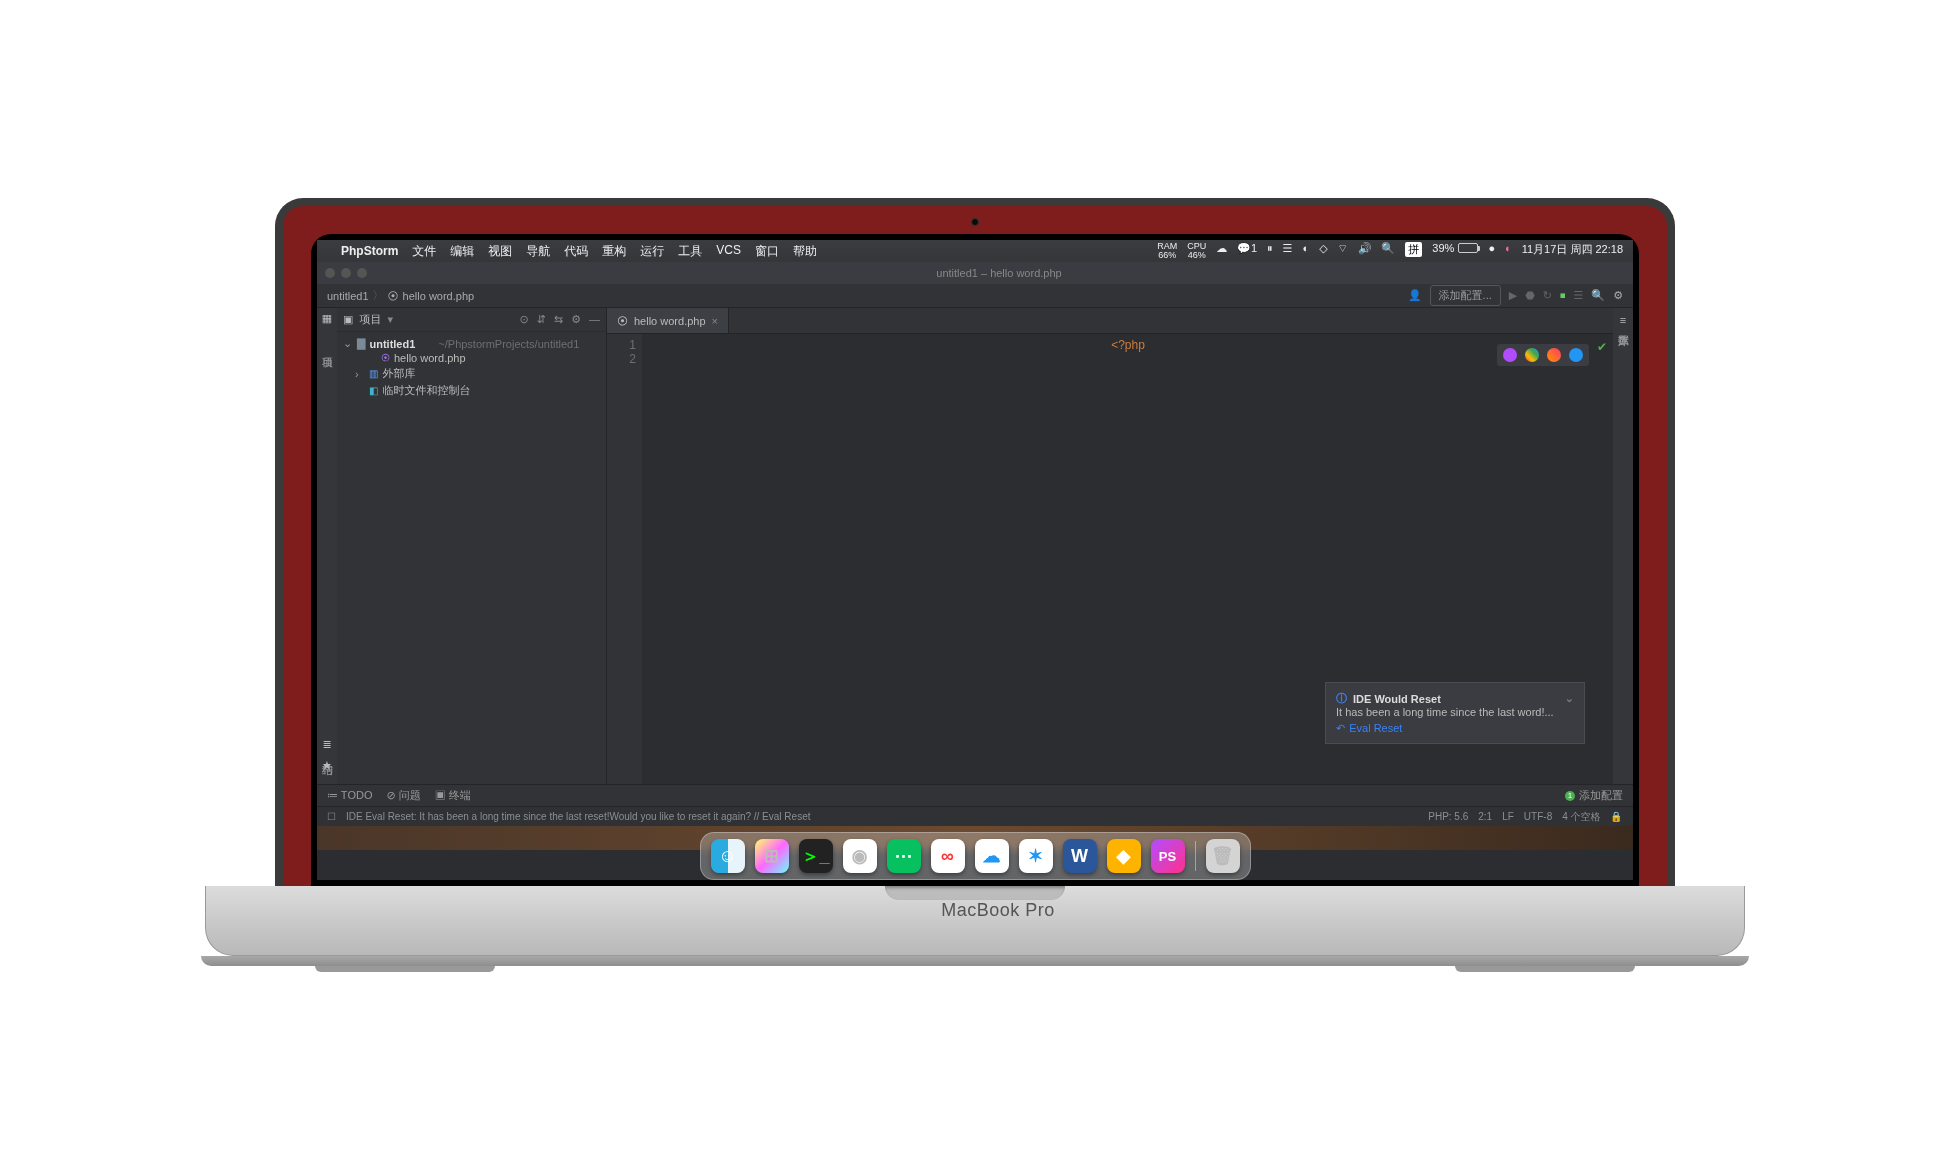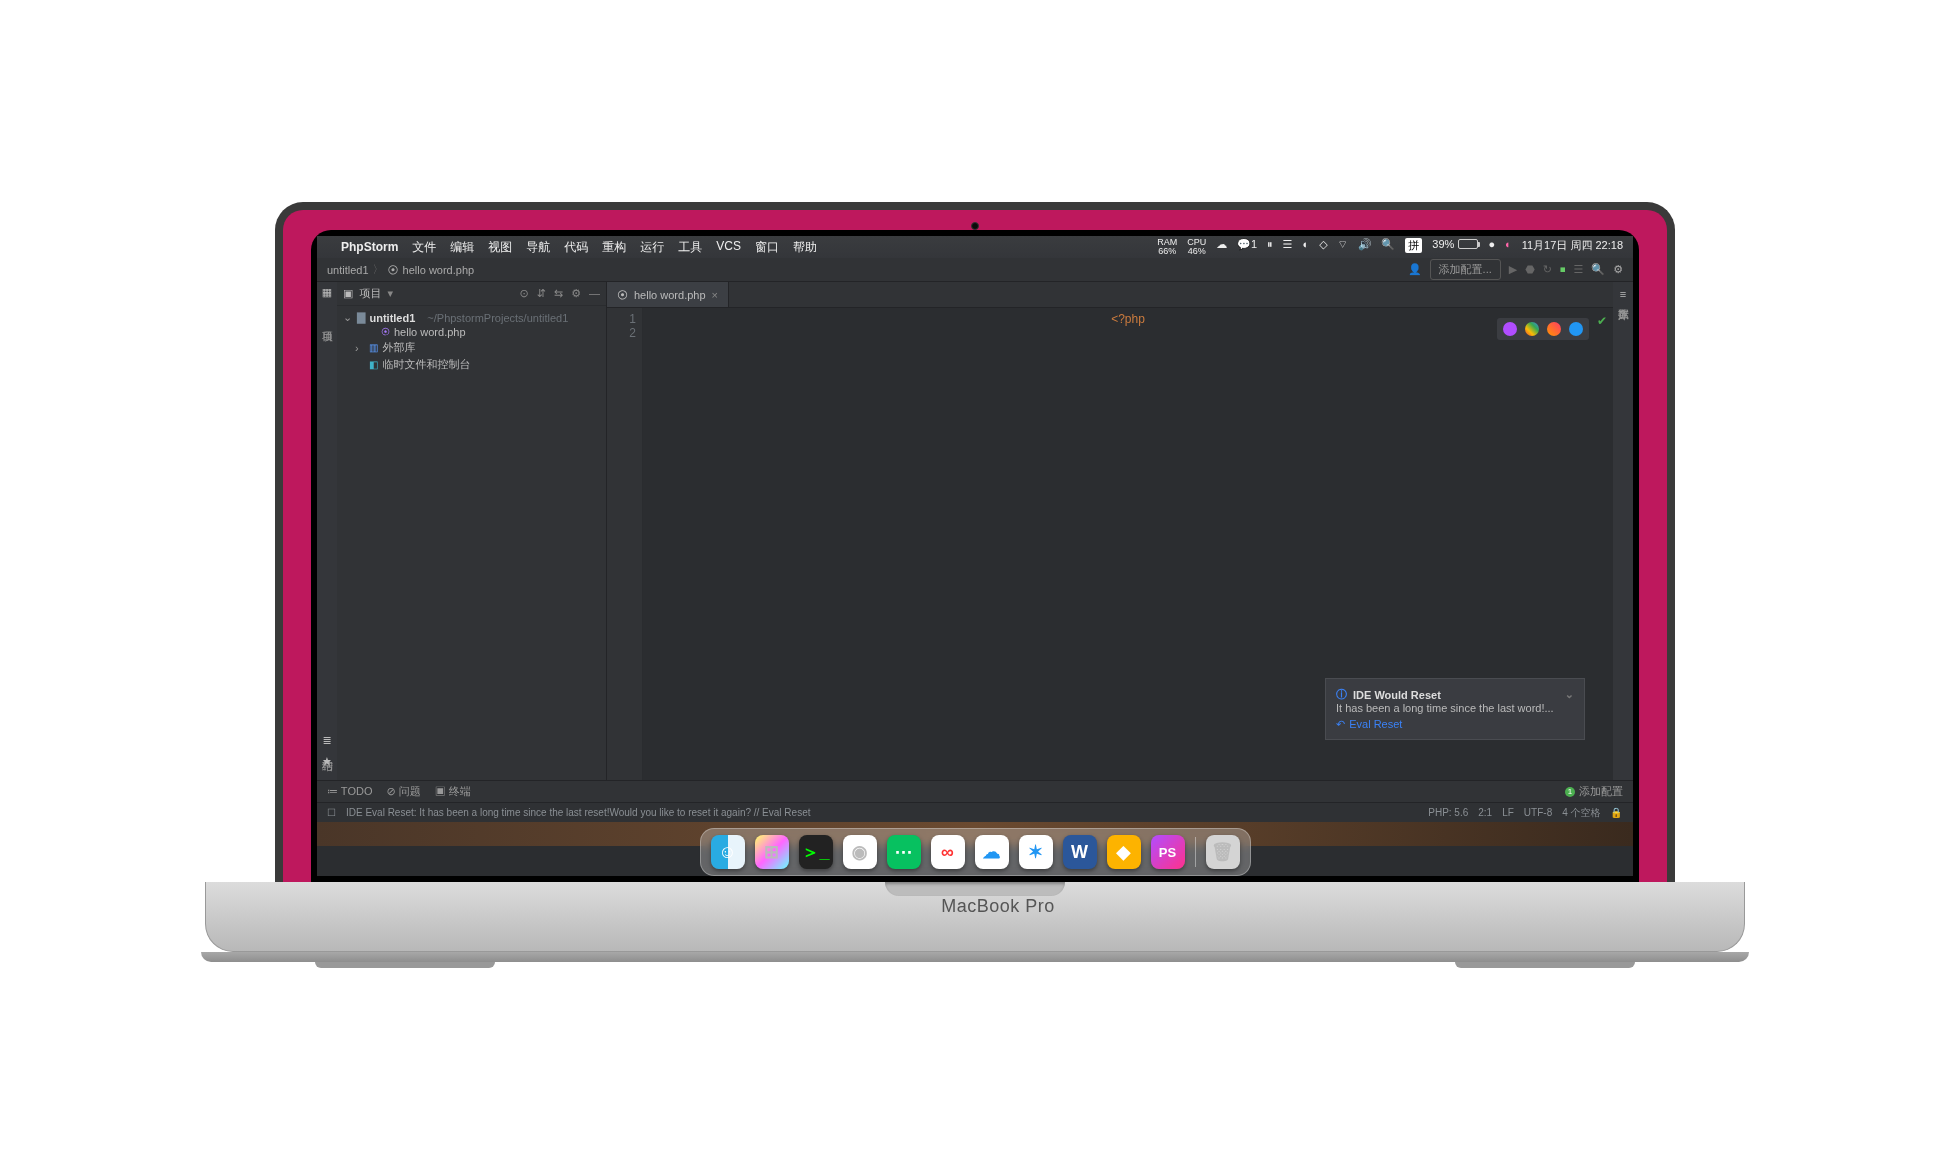--- a/index.html
+++ b/index.html
@@ -1,19 +1,19 @@
 <!DOCTYPE html>
 <html><head>
 <meta charset="utf-8">
 <style>
 * { margin: 0; padding: 0; box-sizing: border-box; font-family: -apple-system, "Helvetica Neue", Arial, sans-serif; }
 body { background: #fff; display: flex; align-items: center; justify-content: center; width: 1950px; height: 1170px; }
 
 .laptop-frame { width: 1400px; position: relative; }
-.bezel { background: #be185d; border-radius: 28px 28px 0 0; padding: 20px 28px 0 28px; position: relative; border: 8px solid #3a3a3a; border-bottom: none; }
+.bezel { background: #7f1d1d; border-radius: 28px 28px 0 0; padding: 28px 28px 0 28px; position: relative; border: 8px solid #3a3a3a; border-bottom: none; }
 .camera { position: absolute; top: 12px; left: 50%; transform: translateX(-50%); width: 8px; height: 8px; background: #0b0b0b; border-radius: 50%; border: 1px solid #333; }
 
 .screen { width: 100%; height: 640px; background: #2b2d30; display: flex; flex-direction: column; font-size: 11px; color: #bbb; overflow: hidden; }
 
 
 .macos-menubar { height: 22px; background: linear-gradient(#3a3c3f,#34363a); display: flex; align-items: center; padding: 0 10px; color: #eee; gap: 14px; font-size: 12px; }
 .macos-menubar .apple { font-size: 14px; }
 .macos-menubar .appname { font-weight: 700; }
 .macos-menubar .menus { display: flex; gap: 14px; }
 .macos-menubar .spacer { flex: 1; }
@@ -43,21 +43,21 @@
 .panel-header { height:24px; display:flex; align-items:center; padding:0 6px; gap:6px; border-bottom:1px solid #2a2c2f; }
 .panel-header .icons { margin-left:auto; display:flex; gap:8px; color:#888; }
 .tree { padding:4px 0; font-size:11px; }
 .tree-row { display:flex; align-items:center; gap:4px; padding:1px 6px; }
 .tree-row.depth1 { padding-left:18px; }
 .tree-row.depth2 { padding-left:44px; }
 .tree .arrow { width:10px; color:#999; }
 .tree .dir-icon { color:#7a8a99; }
 .tree .name { color:#bcbcbc; }
 .tree .name.bold { font-weight:700; color:#ddd; }
-.tree .hint { color:#6a7076; margin-left:8px; }
+.tree .hint { color:#6a7076; margin-left:19px; }
 .tree .php-icon { color:#a97bff; font-size:9px; }
 .tree .lib-icon{ color:#5b9cff; font-size:10px;}
 .tree .scratch-icon{ color:#3fb3c9; font-size:10px;}
 
 .editor-area { flex:1; display:flex; flex-direction:column; background:#2b2d30; min-width:0; position:relative;}
 .tabs { height:26px; display:flex; align-items:stretch; background:#313336; border-bottom:1px solid #232427; }
 .tab { display:flex; align-items:center; gap:6px; padding:0 10px; background:#3c3f44; border-right:1px solid #232427; font-size:11px; }
 .tab .close { color:#888; }
 .editor { flex:1; display:flex; font-family: Menlo, Consolas, monospace; font-size:12px; position:relative;}
 .gutter { width:36px; background:#313336; color:#6a7076; text-align:right; padding:4px 6px 0 0; border-right:1px solid #2a2c2f; }
@@ -166,20 +166,26 @@
           <div class="batt">
             <span>39%</span>
             <span class="batt-icon"><span class="batt-fill"></span></span>
           </div>
           <span>●</span>
           <span style="color:#f6a;">◐</span>
           <span>11月17日 周四  22:18</span>
         </div>
       </div>
 
+      <div class="titlebar">
+        <span class="tl-btn"></span>
+        <span class="tl-btn"></span>
+        <span class="tl-btn"></span>
+        <span class="title">untitled1 – hello word.php</span>
+      </div>
 
       <div class="toolbar-row">
         <div class="breadcrumb">
           <span>untitled1</span>
           <span class="chev">〉</span>
           <span class="php-icon">⦿</span>
           <span>hello word.php</span>
         </div>
         <div class="spacer"></div>
         <span>👤</span>

